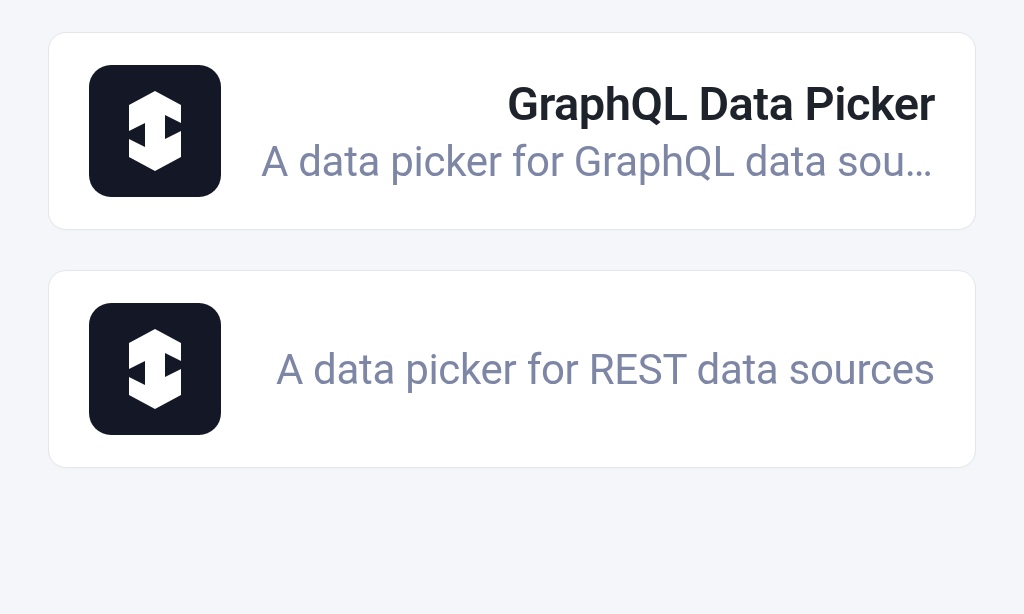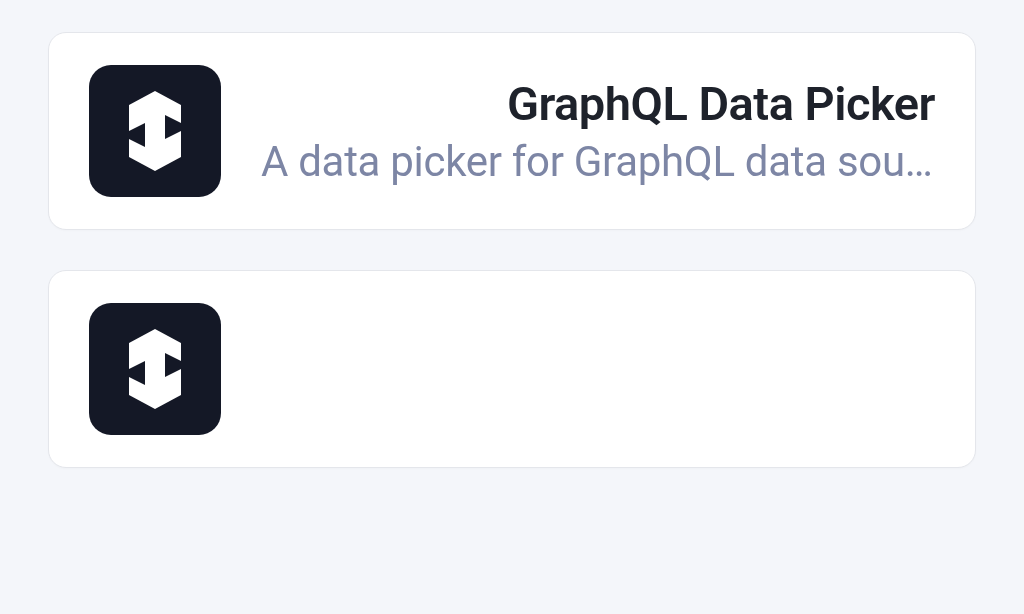--- a/index.html
+++ b/index.html
@@ -84,14 +84,15 @@
   </div>
 </div>
 
 <div class="card">
   <div class="icon-box">
     <svg viewBox="0 0 64 84" fill="none">
       <path d="M 32 2 L 58 16 L 58 34 L 42 26 L 42 50 L 58 42 L 58 68 L 32 82 L 6 68 L 6 50 L 22 58 L 22 34 L 6 42 L 6 16 Z" fill="#ffffff"></path>
     </svg>
   </div>
   <div class="card-text">
+    <div class="card-desc">A data picker for REST data sources</div>
   </div>
 </div>
 
 </body></html>

